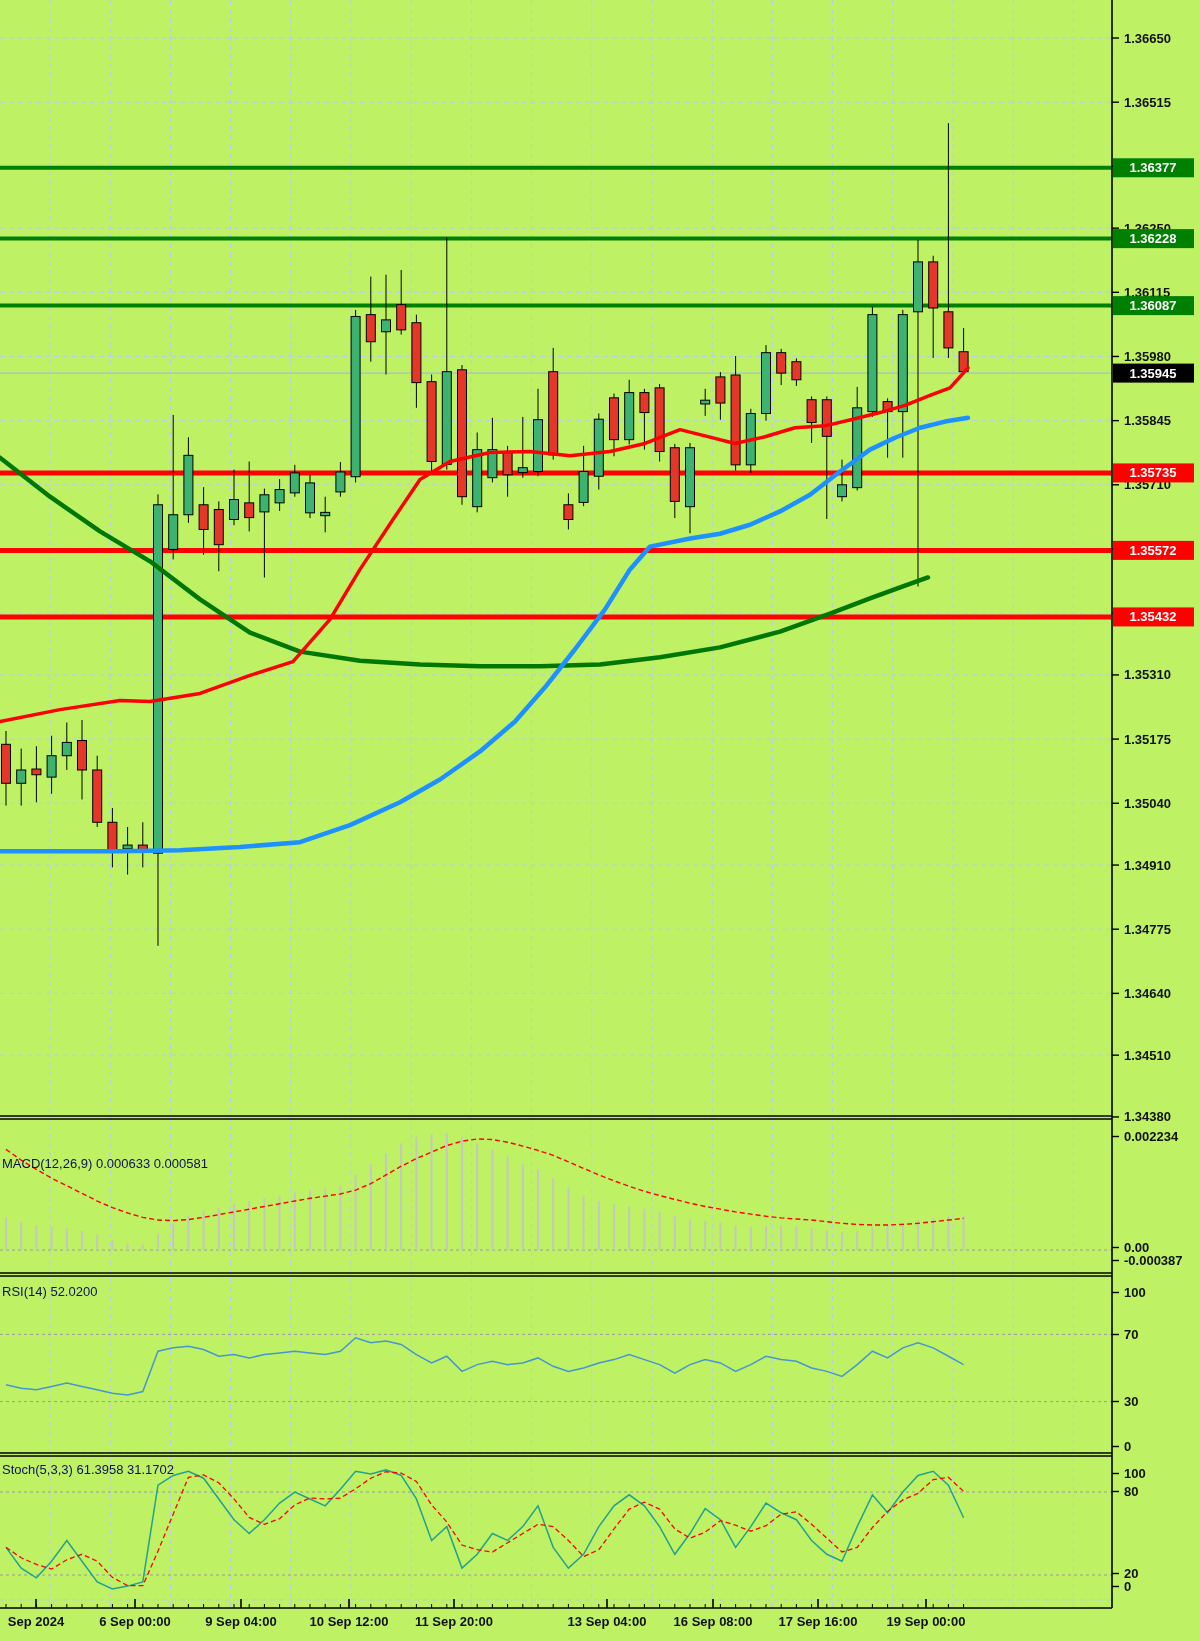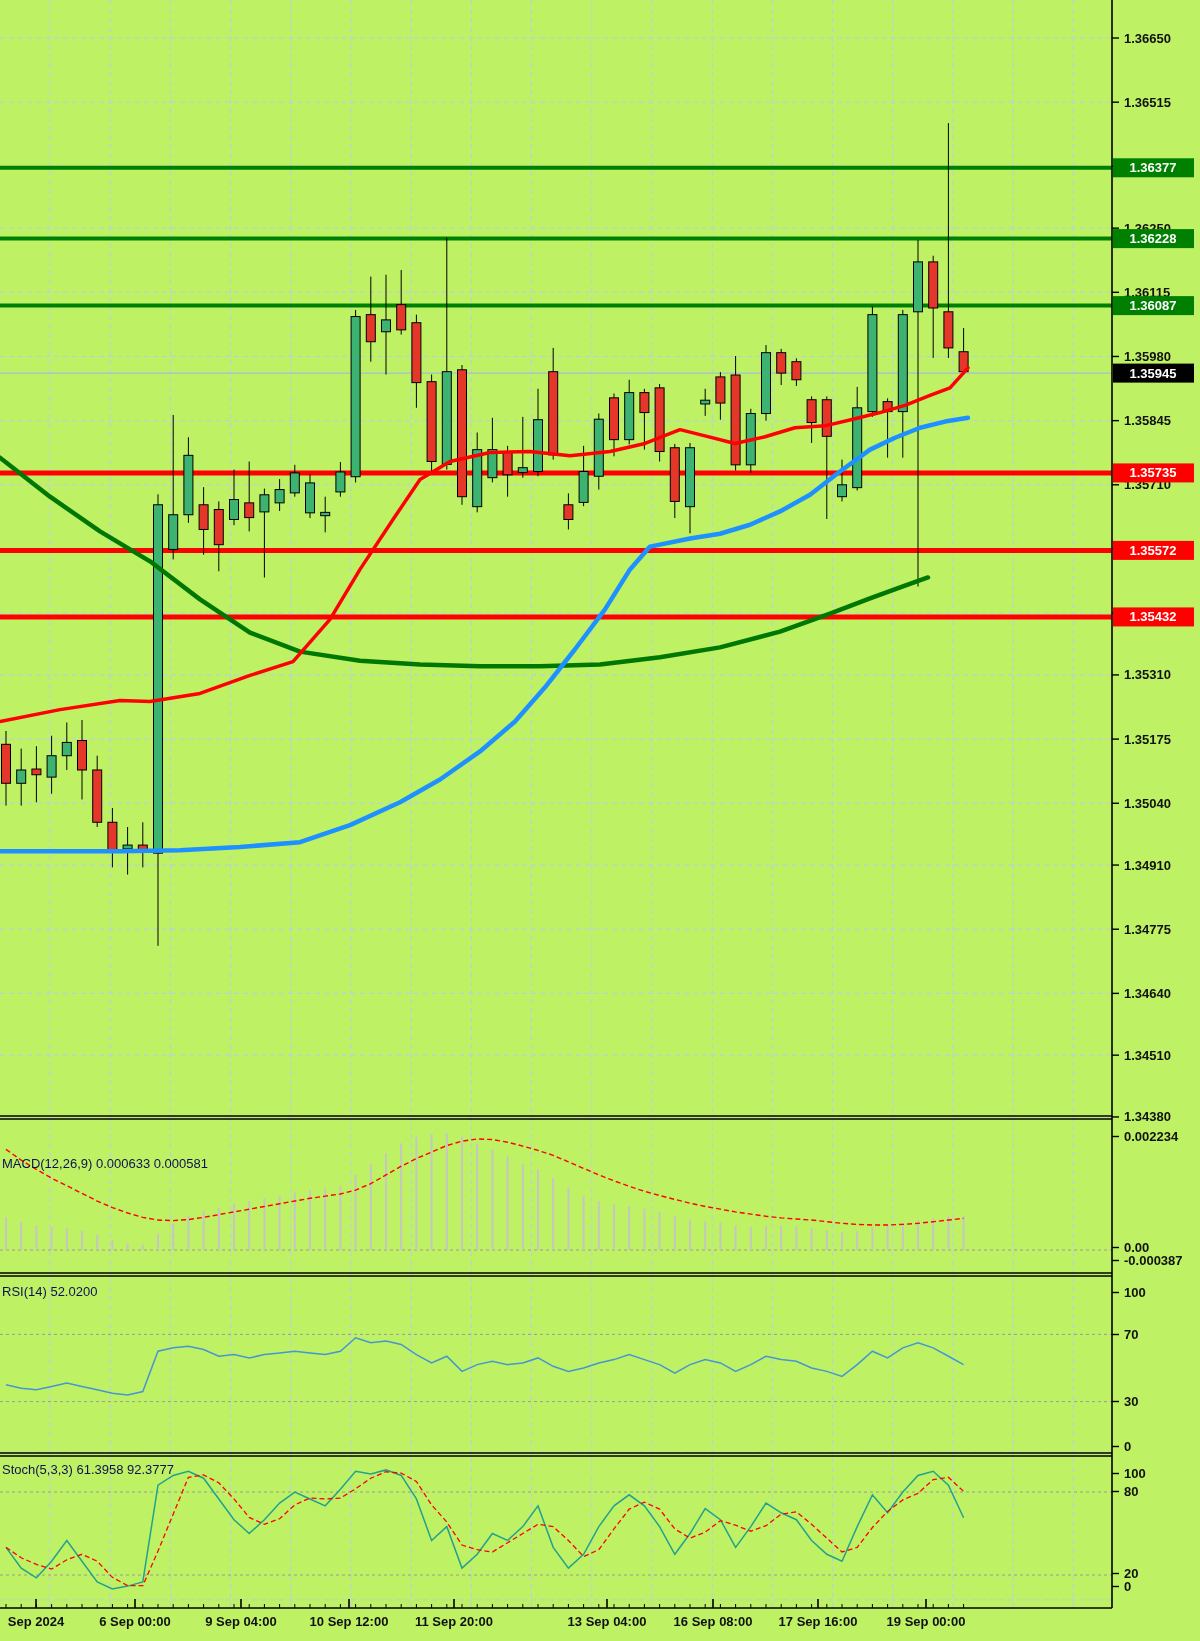--- a/index.html
+++ b/index.html
@@ -421,14 +421,14 @@
       <text x="607" y="1626" text-anchor="middle" font-size="13" font-family="&quot;Liberation Sans&quot;,sans-serif" font-weight="bold" fill="#111111">13 Sep 04:00</text>
       <line x1="713" y1="1599" x2="713" y2="1608" stroke="#000000" stroke-width="1.6"></line>
       <text x="713" y="1626" text-anchor="middle" font-size="13" font-family="&quot;Liberation Sans&quot;,sans-serif" font-weight="bold" fill="#111111">16 Sep 08:00</text>
       <line x1="818" y1="1599" x2="818" y2="1608" stroke="#000000" stroke-width="1.6"></line>
       <text x="818" y="1626" text-anchor="middle" font-size="13" font-family="&quot;Liberation Sans&quot;,sans-serif" font-weight="bold" fill="#111111">17 Sep 16:00</text>
       <line x1="926" y1="1599" x2="926" y2="1608" stroke="#000000" stroke-width="1.6"></line>
       <text x="926" y="1626" text-anchor="middle" font-size="13" font-family="&quot;Liberation Sans&quot;,sans-serif" font-weight="bold" fill="#111111">19 Sep 00:00</text>
     </svg>
   <div class="panel-label" style="top: 1156px;">MACD(12,26,9) 0.000633 0.000581</div>
   <div class="panel-label" style="top: 1284px; text-align: center;">RSI(14) 52.0200</div>
-  <div class="panel-label" style="top: 1462px;">Stoch(5,3,3) 61.3958 92.3777</div>
+  <div class="panel-label" style="top: 1462px;">Stoch(5,3,3) 61.3958 31.1702</div>
 </div>
 
 </body></html>

